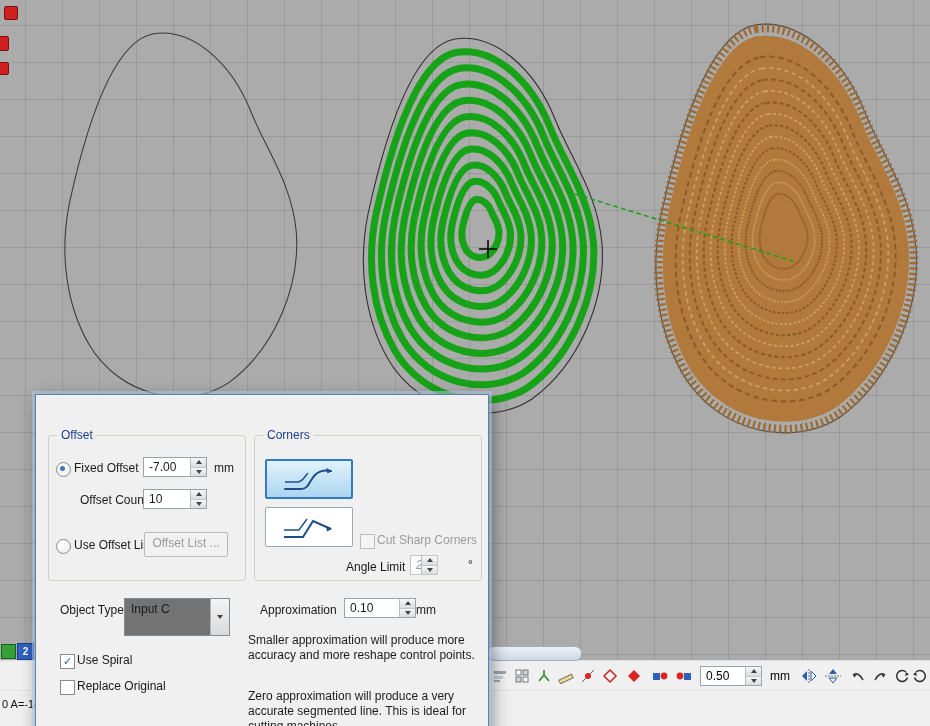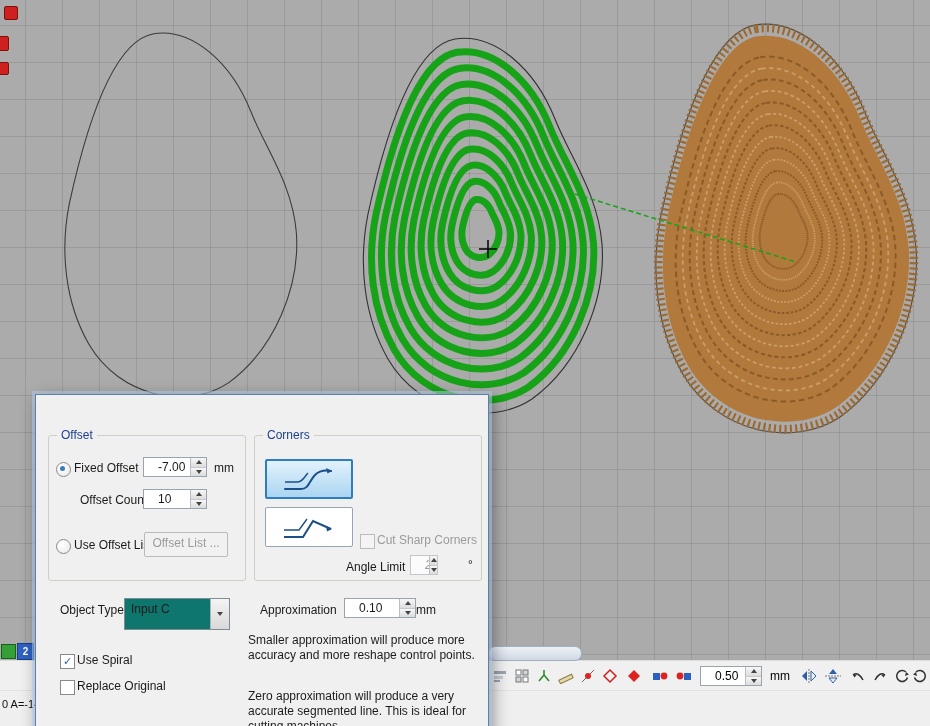--- a/index.html
+++ b/index.html
@@ -58,30 +58,30 @@
   .radio{position:absolute;width:13px;height:13px;border-radius:50%;
     border:1px solid #8a8a8a;background:radial-gradient(circle at 35% 35%,#ffffff,#e9e9e9);}
   .radio.sel::after{content:"";position:absolute;left:3px;top:3px;width:5px;height:5px;
     border-radius:50%;background:#3c7ab8;}
   
   .cb{position:absolute;width:13px;height:13px;border:1px solid #8a8a8a;background:#fff;
     font-size:11px;line-height:12px;text-align:center;color:#2b5f9e;}
   .cb-dis{border-color:#bcbcbc;background:#f4f4f4;}
   
   .spin{position:absolute;height:20px;display:flex;border:1px solid #9aa4ae;background:#fff;box-sizing:border-box;}
-  .spin-val{flex:1;font-size:12px;padding:2px 4px 0 14px;overflow:hidden;white-space:nowrap;}
+  .spin-val{flex:1;font-size:12px;padding:2px 4px 0 5px;overflow:hidden;white-space:nowrap;}
   .spin-btns{width:15px;display:flex;flex-direction:column;border-left:1px solid #b7bec6;}
   .spin-b{flex:1;background:linear-gradient(#f7f7f7,#dcdcdc);display:flex;align-items:center;justify-content:center;cursor:pointer;}
   .spin-b + .spin-b{border-top:1px solid #c4c9cf;}
   .tri-up{width:0;height:0;border-left:3px solid transparent;border-right:3px solid transparent;border-bottom:4px solid #444;}
   .tri-down{width:0;height:0;border-left:3px solid transparent;border-right:3px solid transparent;border-top:4px solid #444;}
   .spin.dis{background:#fbfbfb;border-color:#c3c7cb;}
   .spin.dis .spin-val{color:#9b9b9b;}
   
-  .combo{position:absolute;height:32px;background:#0f766e;border:1px solid #7f8b97;display:flex;box-sizing:border-box;cursor:pointer;}
+  .combo{position:absolute;height:38px;background:#737373;border:1px solid #7f8b97;display:flex;box-sizing:border-box;cursor:pointer;}
   .combo-text{flex:1;padding:3px 0 0 6px;font-size:12px;white-space:nowrap;}
   .combo-btn{width:18px;background:linear-gradient(#f4f4f4,#d9d9d9);border-left:1px solid #aab2bb;
     display:flex;align-items:center;justify-content:center;}
   
   .btn-dis{position:absolute;background:#f1f1f1;border:1px solid #b9b9b9;border-radius:2px;
     color:#9b9b9b;font-size:12px;text-align:center;line-height:21px;}
   .corner-btn{position:absolute;width:88px;height:40px;background:#fff;border:1px solid #97a6b4;
     border-radius:2px;display:flex;align-items:center;justify-content:center;cursor:pointer;box-sizing:border-box;}
   .corner-btn.sel{border:2px solid #2f7cbe;background:linear-gradient(#e2f2fc,#abd5f1);}
   .note{position:absolute;width:230px;font-size:12px;line-height:15px;color:#1c1c1c;}

